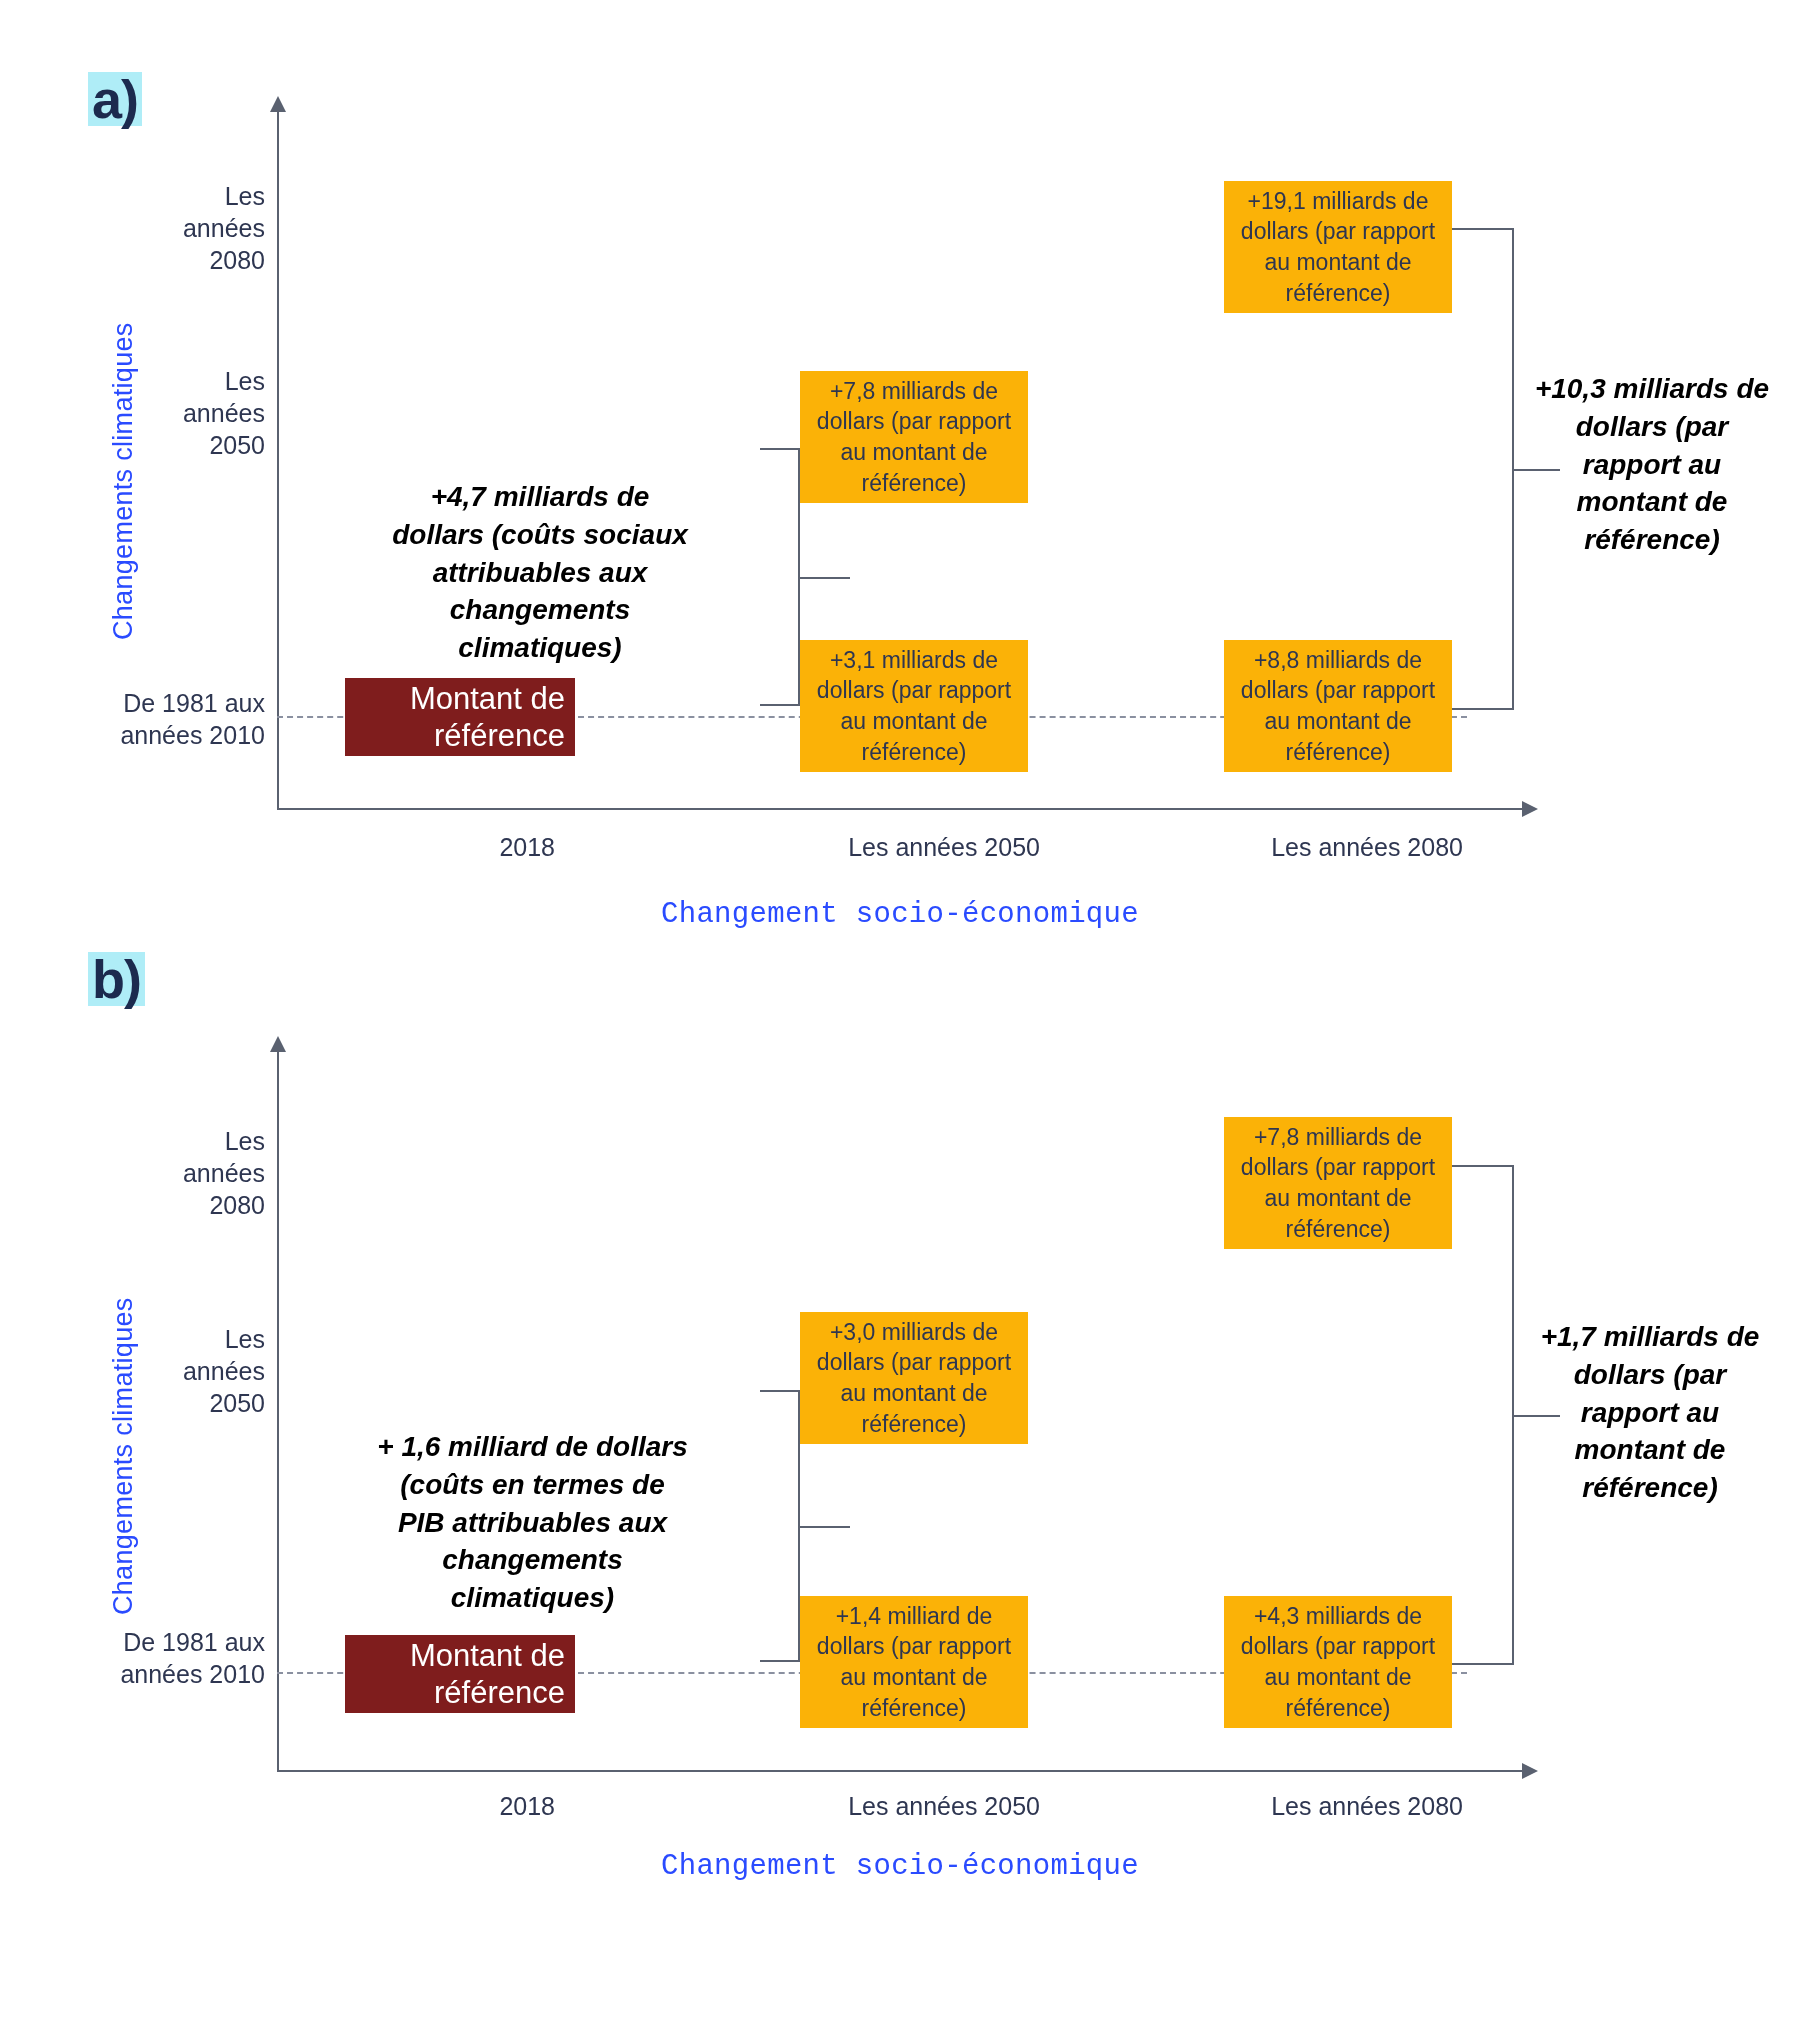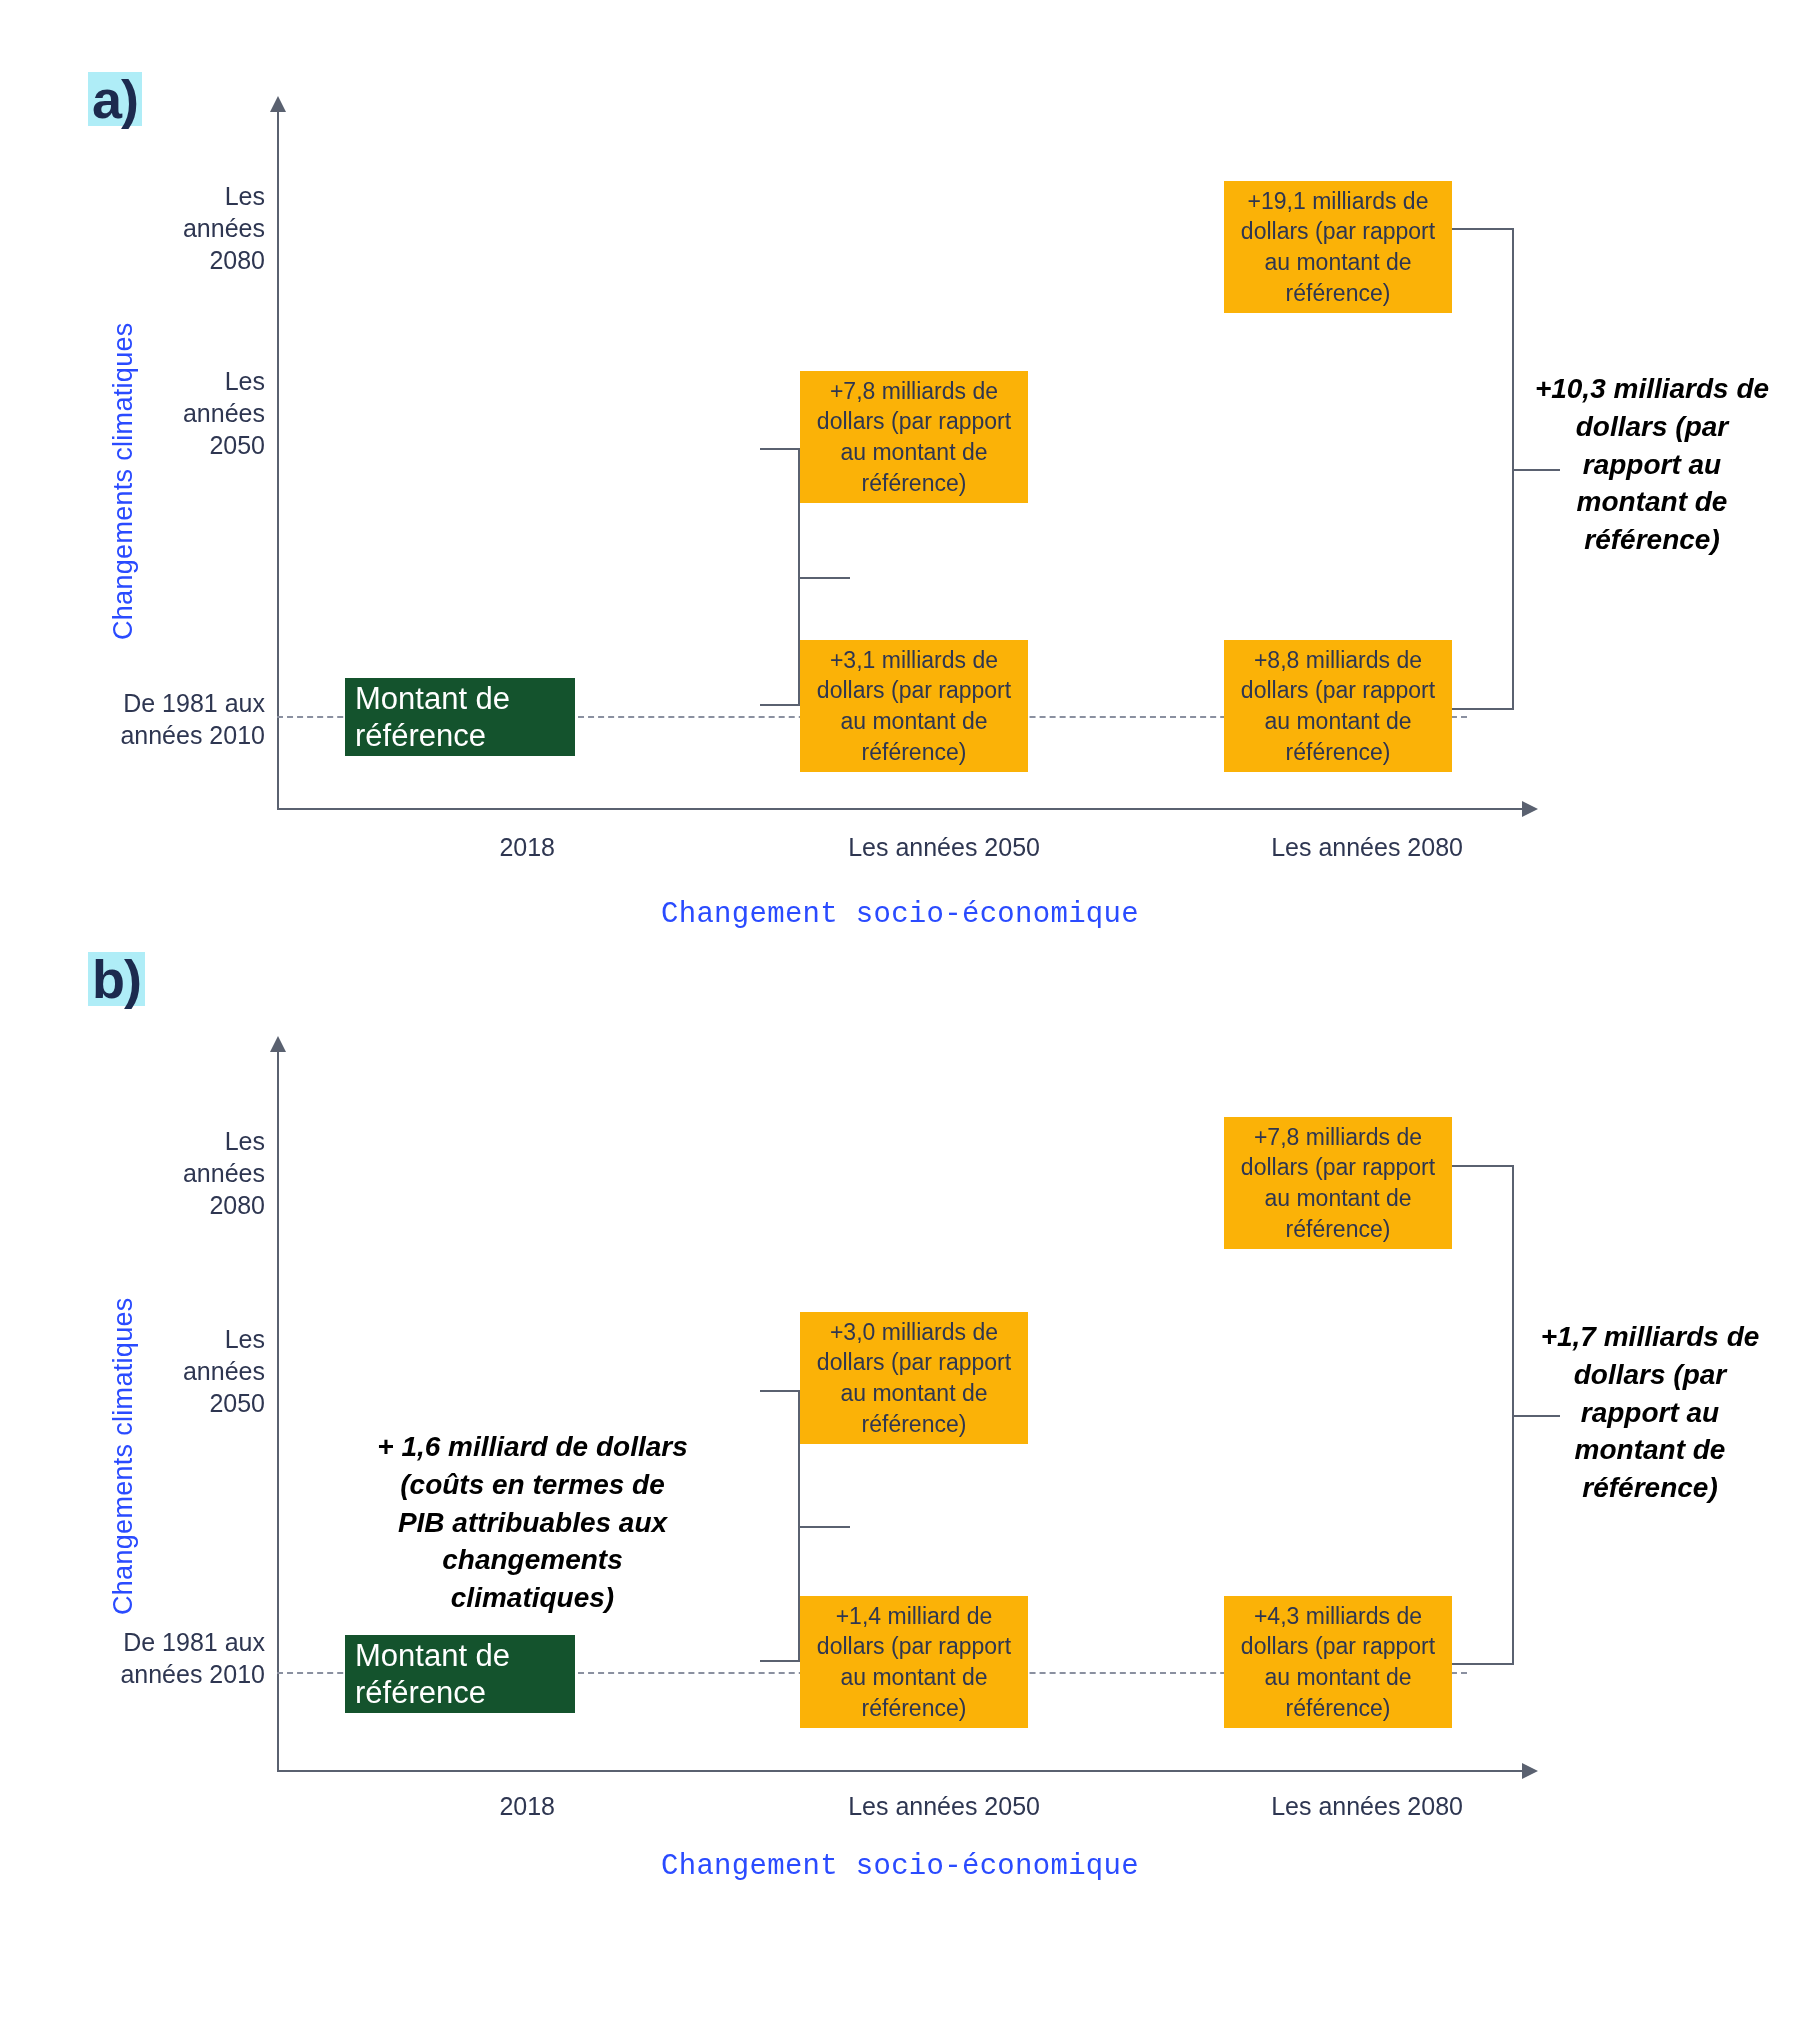--- a/index.html
+++ b/index.html
@@ -94,28 +94,28 @@
   
   .baseline {
     position: absolute;
     height: 0;
     border-top: 2px dashed #8A90A0;
   }
 
   
   .ref-box {
     position: absolute;
-    background: #14532d;
+    background: #7f1d1d;
     color: #ffffff;
     font-size: 31px;
     line-height: 1.2;
     display: flex;
     align-items: center;
     justify-content: center;
-    text-align: left;
+    text-align: right;
     padding: 6px 10px;
   }
 
   
   .val-box {
     position: absolute;
     background: #FBB207;
     color: #2E3651;
     font-size: 23px;
     line-height: 1.33;
@@ -209,20 +209,21 @@
     <span>+8,8 milliards de dollars (par rapport au montant de référence)</span>
   </div>
 
   <div class="bracket bracket-left" style="left:690px; top:448px; width:110px; height:258px;">
     <div class="spine"></div>
     <div class="arm arm-top" style="width:40px;"></div>
     <div class="arm arm-bot" style="width:40px;"></div>
     <div class="arm" style="right:0; top:50%; width:50px; transform:translateX(100%);"></div>
   </div>
 
+  <div class="annot" style="left:390px; top:478px; width:300px;">+4,7 milliards de dollars (coûts sociaux attribuables aux changements climatiques)</div>
 
   <div class="bracket" style="left:1452px; top:228px; width:110px; height:482px;">
     <div class="spine" style="left:60px;"></div>
     <div class="arm arm-top" style="width:62px;"></div>
     <div class="arm arm-bot" style="width:62px;"></div>
     <div class="arm" style="left:60px; top:50%; width:48px;"></div>
   </div>
 
   <div class="annot" style="left:1532px; top:370px; width:240px;">+10,3 milliards de dollars (par rapport au montant de référence)</div>
 

